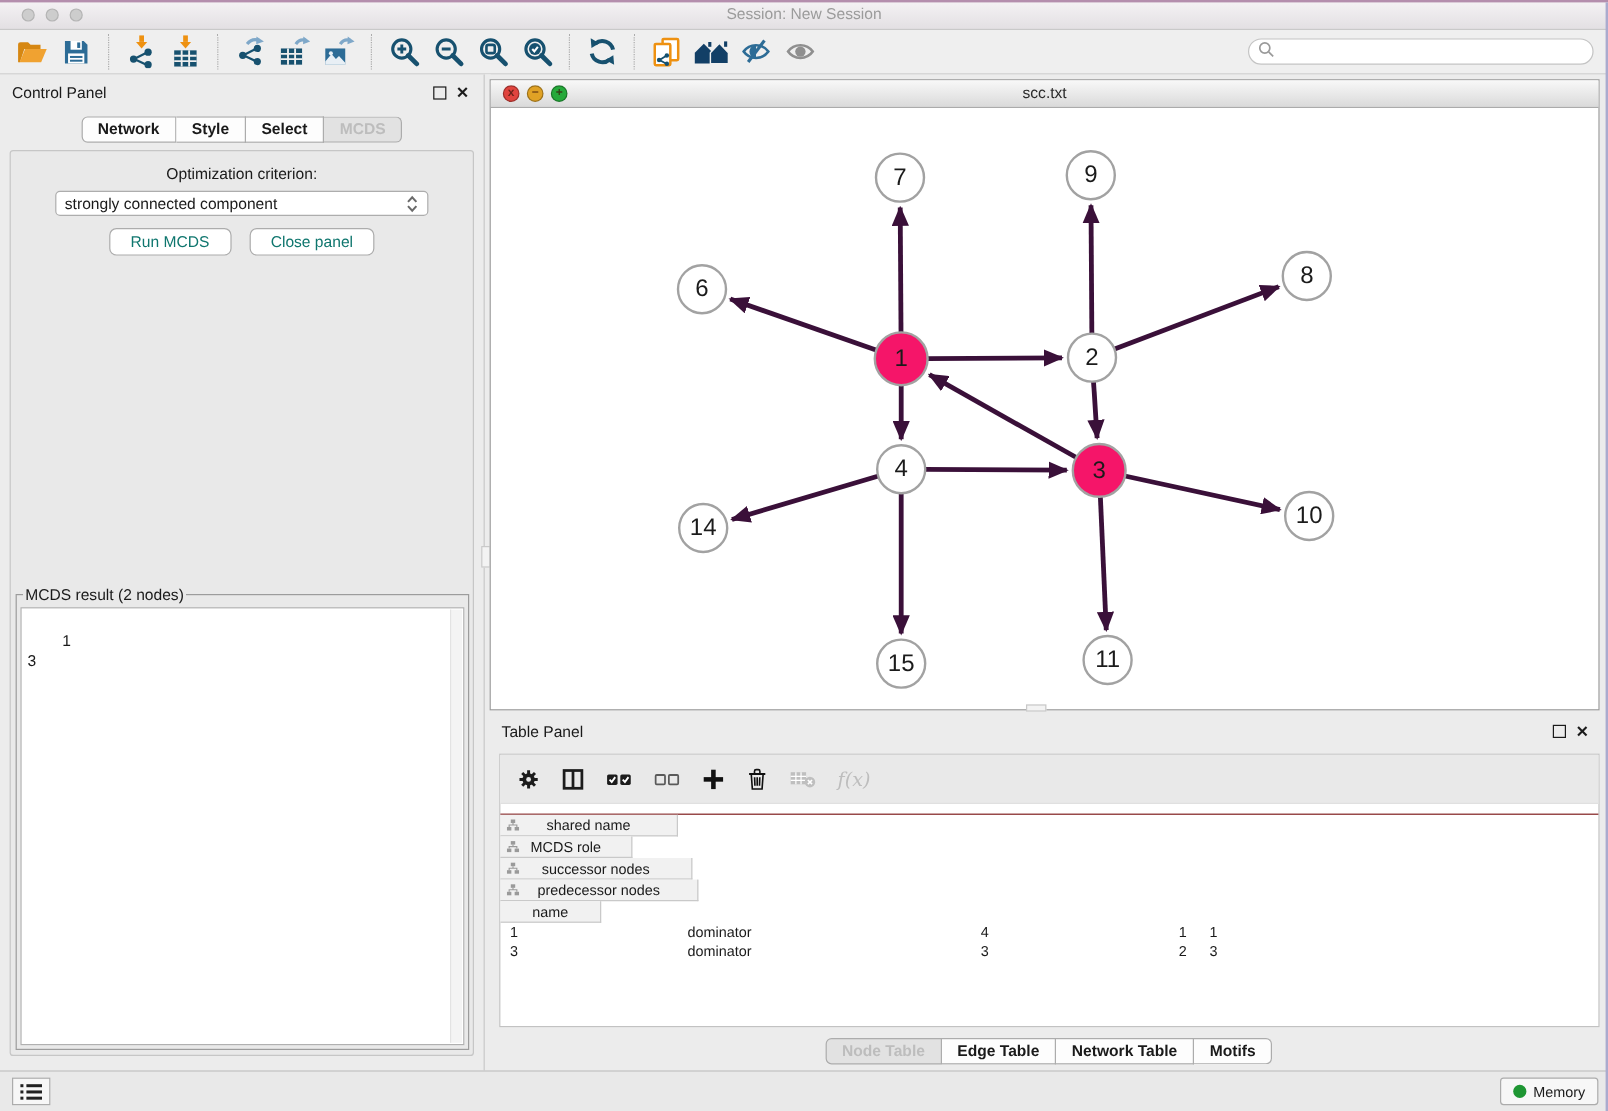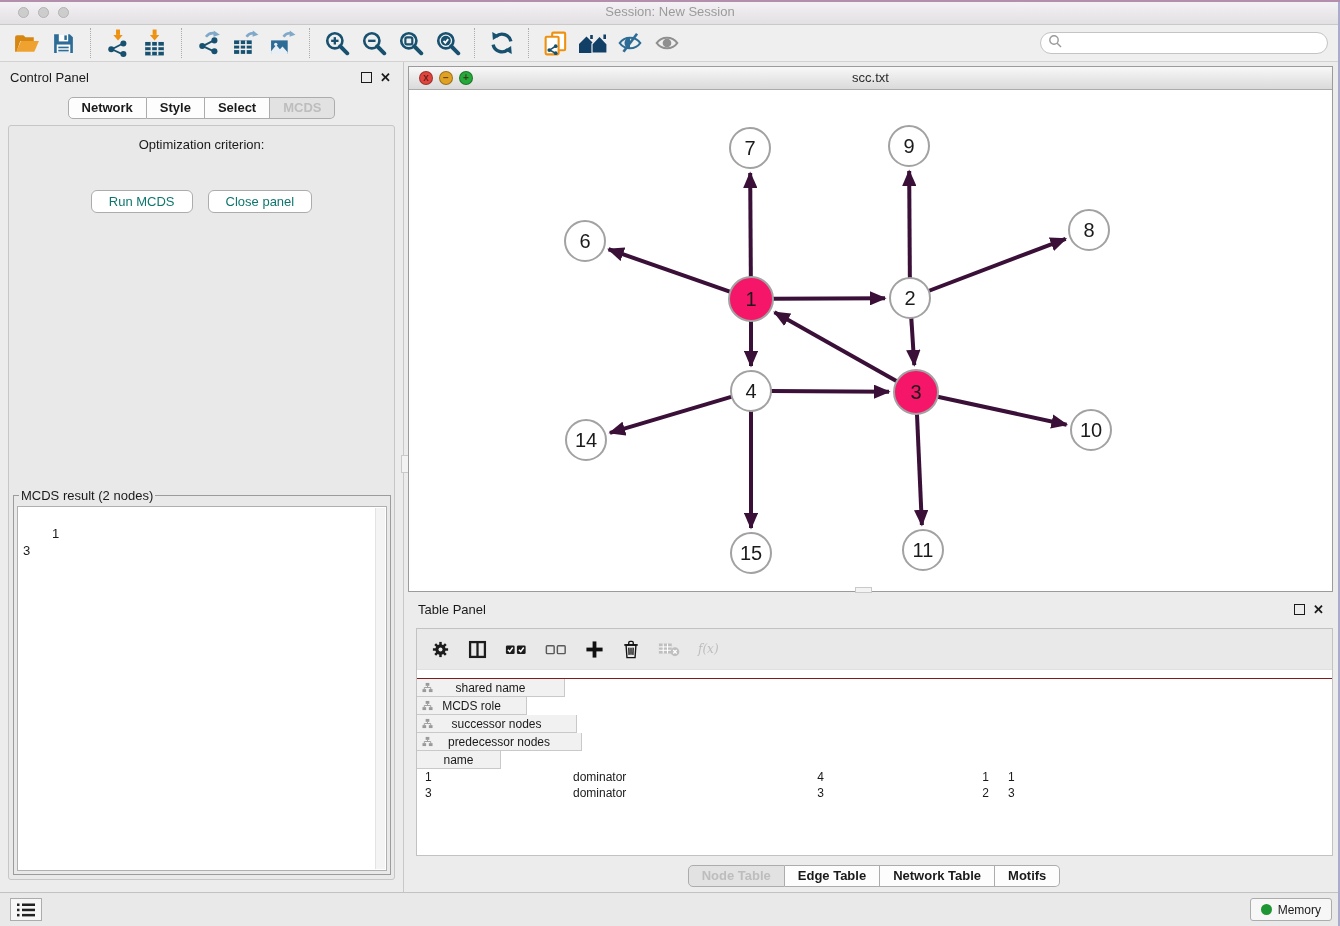--- a/index.html
+++ b/index.html
@@ -79,21 +79,21 @@
   #graph-svg{display:block;}
 
   
   .table-panel{position:absolute;left:408px;top:595px;right:0;bottom:33px;}
   .tp-header{height:28px;display:flex;align-items:center;padding:0 16px 0 10px;font-size:13px;justify-content:flex-end;}
   .table-container{position:absolute;left:8px;top:33px;width:917px;height:228px;background:#fff;
                    border:1px solid #C2C2C2;box-sizing:border-box;}
   .tp-toolbar{height:40px;background:#E9E9E9;border-bottom:1px solid #E0E0E0;display:flex;
               align-items:center;gap:18px;padding-left:14px;}
   .tp-btn{display:flex;align-items:center;justify-content:center;}
-  .fx{font-family:"DejaVu Serif",serif;font-style:italic;font-size:12px;color:#BDBDBD;}
+  .fx{font-family:"DejaVu Serif",serif;font-style:italic;font-size:16px;color:#BDBDBD;}
   .thead{display:flex;margin-top:8px;border-top:1px solid #7f1d1d;flex-direction:column;}
   .th{position:relative;height:18px;line-height:18px;background:#F1F1F1;border-right:1px solid #C9C9C9;
       border-bottom:1px solid #C9C9C9;font-size:12px;text-align:center;box-sizing:border-box;
       color:#1a1a1a;}
   .th .tree{position:absolute;left:5px;top:3px;}
   .trow{display:flex;height:16px;line-height:16px;font-size:12px;}
   .td{box-sizing:border-box;overflow:hidden;}
   .table-tabs{position:absolute;top:270px;left:0;right:0;display:flex;justify-content:center;}
 
   
@@ -306,20 +306,29 @@
   <div class="cp-tabs-row">
       <div class="seg" id="cp-tabs">
         <div class="seg-tab">Network</div>
         <div class="seg-tab">Style</div>
         <div class="seg-tab">Select</div>
         <div class="seg-tab selected">MCDS</div>
       </div>
     </div>
   <div class="cp-content">
     <div class="opt-label">Optimization criterion:</div>
+    <div class="select">
+      <span>strongly connected component</span>
+      <span class="chev">
+        <svg width="11" height="16" viewBox="0 0 11 16">
+            <path d="M2 6.2 L5.5 2.4 L9 6.2" fill="none" stroke="#6b6b6b" stroke-width="1.7"></path>
+            <path d="M2 9.8 L5.5 13.6 L9 9.8" fill="none" stroke="#6b6b6b" stroke-width="1.7"></path>
+          </svg>
+      </span>
+    </div>
     <div class="btn-row">
       <button class="btn">Run MCDS</button>
       <button class="btn">Close panel</button>
     </div>
     <fieldset class="result">
       <legend>MCDS result (2 nodes)</legend>
       <div class="result-box">
         <span id="result-lines">1
 3</span>
         <span class="scrolltrack"></span>

